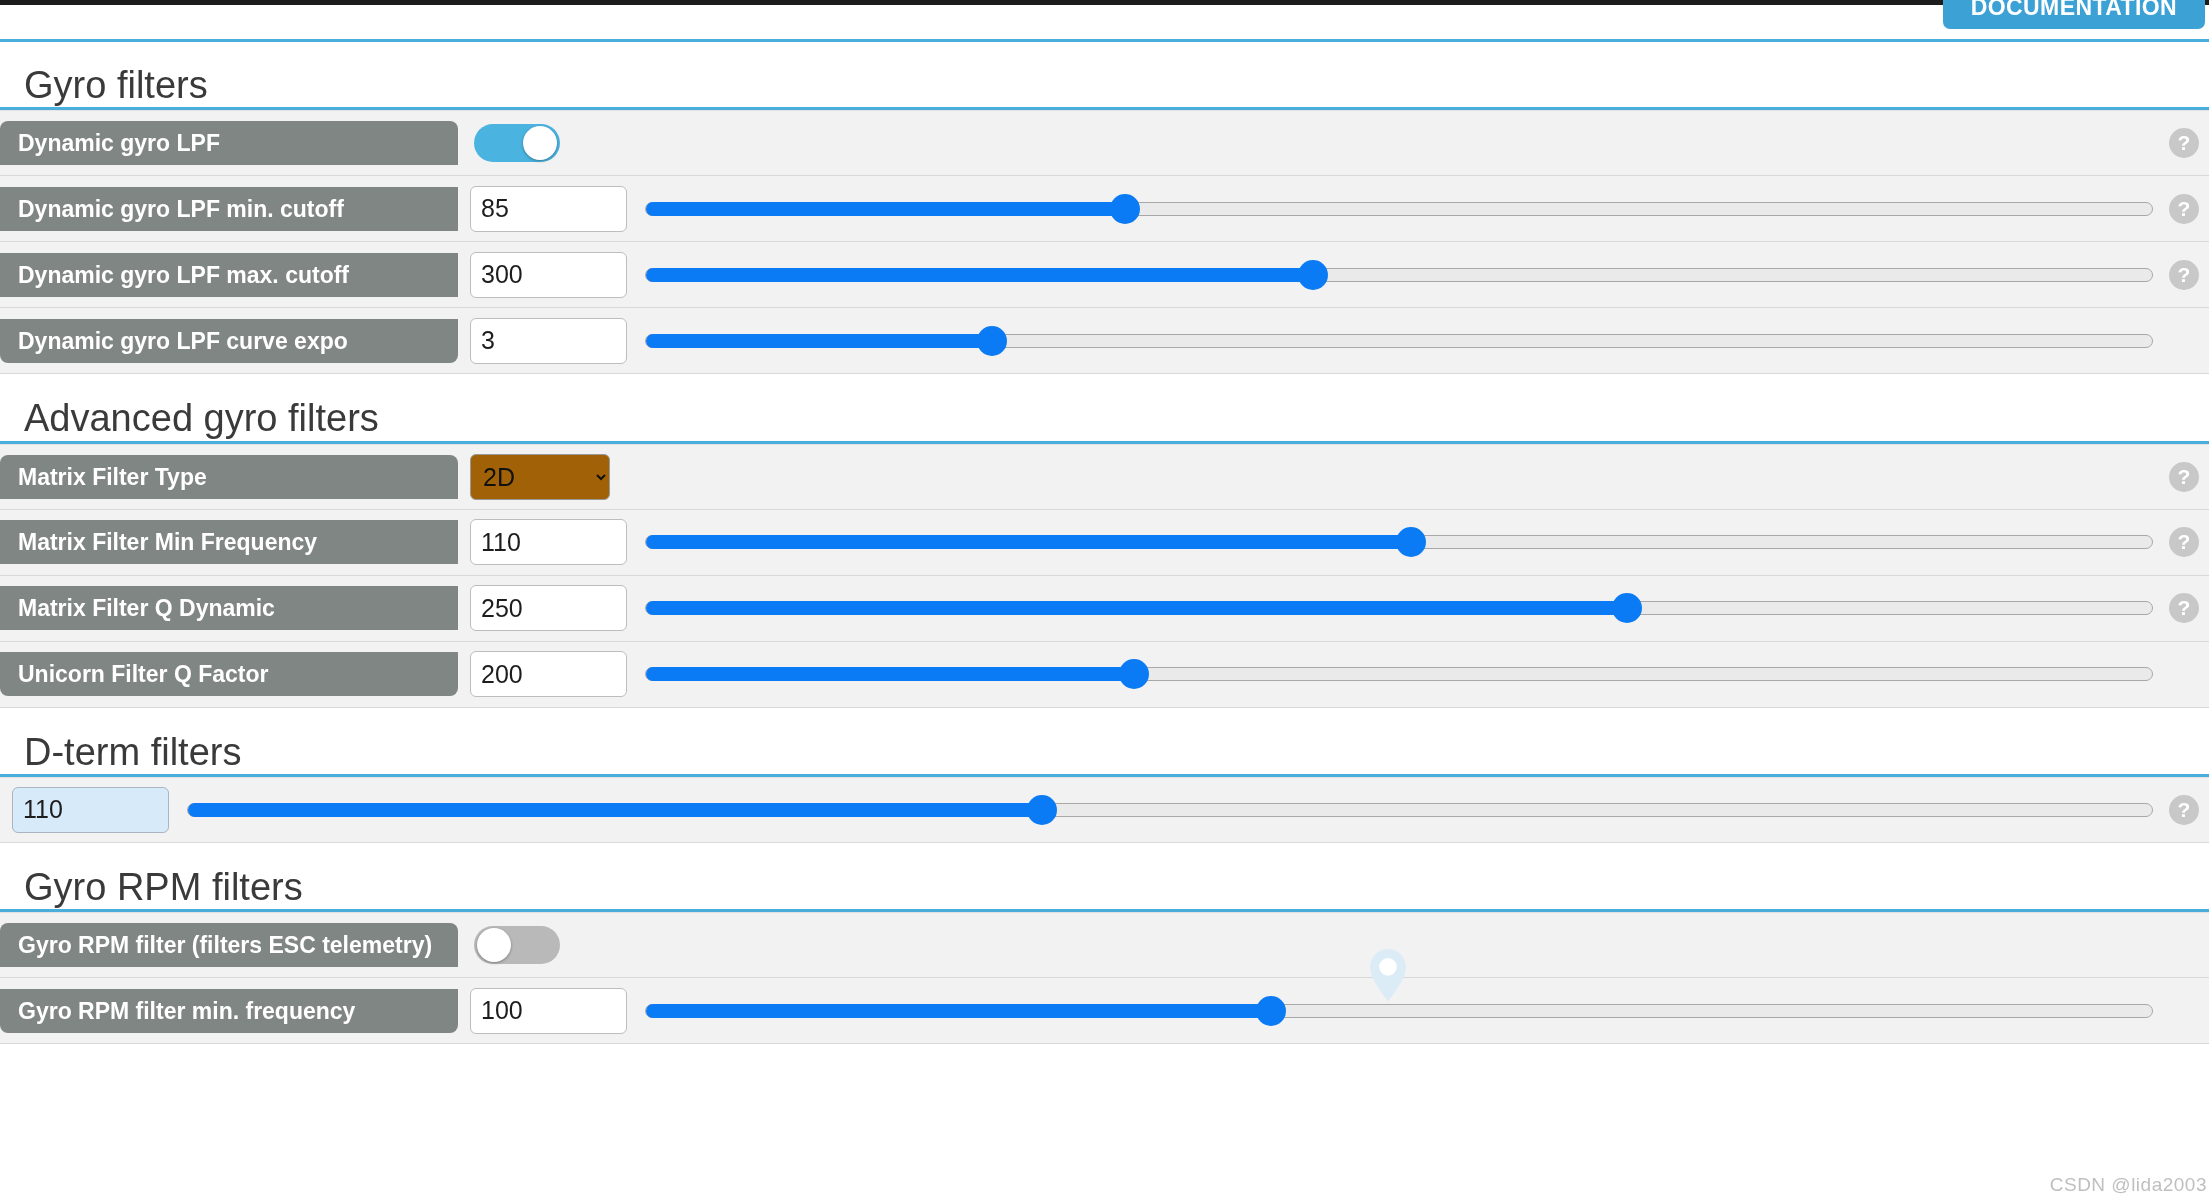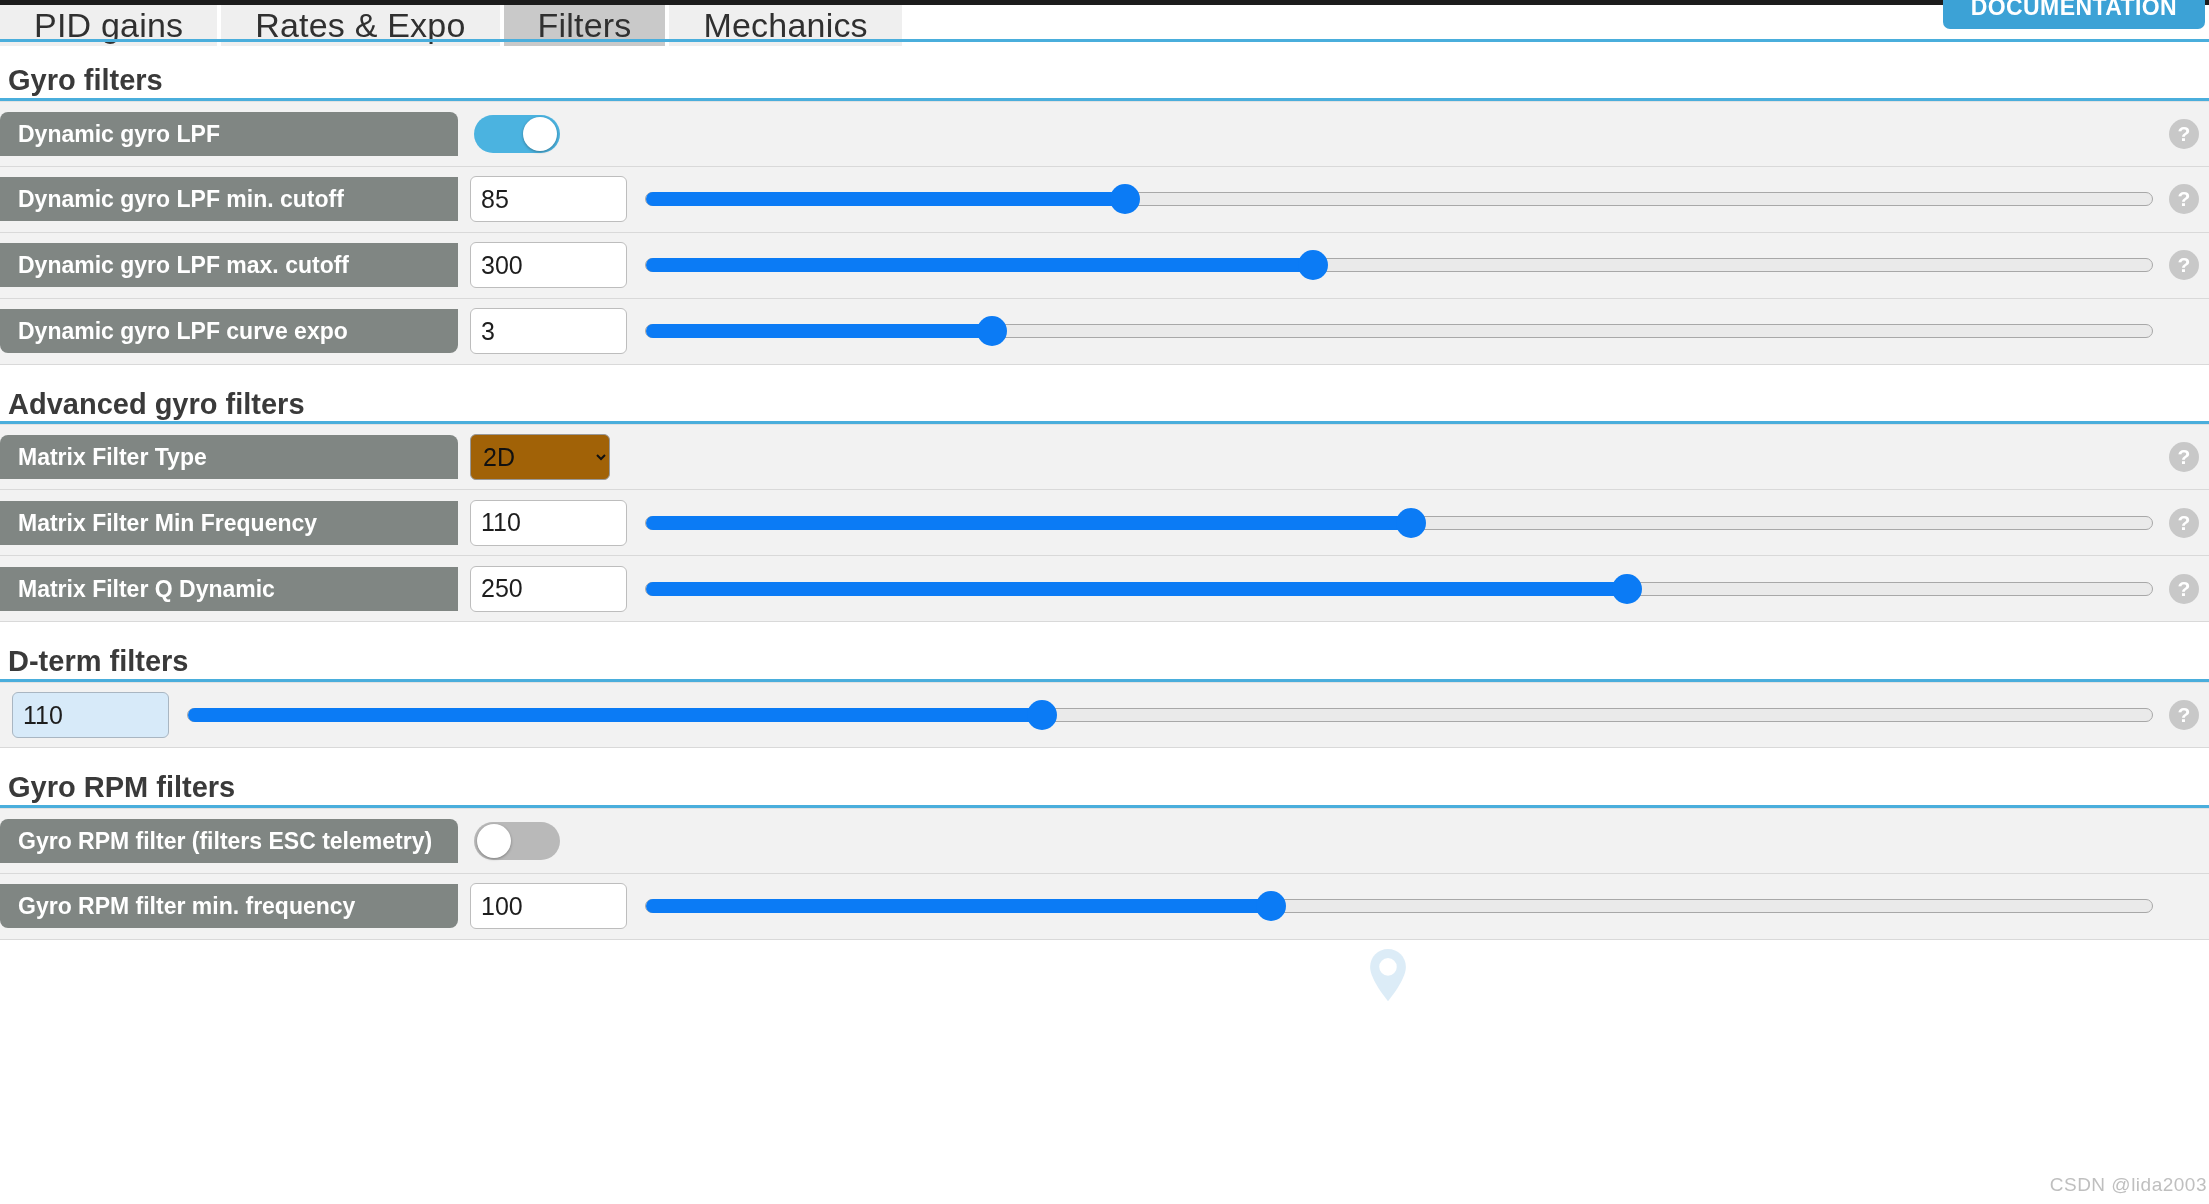--- a/index.html
+++ b/index.html
@@ -54,24 +54,24 @@
     padding: 16px 28px 10px 28px;
     border-radius: 7px;
     border: none;
     cursor: pointer;
     line-height: 1;
   }
 
   
   .section { position: relative; }
   .section-title {
-    font-size: 29px;
-    font-weight: 700;
+    font-size: 38px;
+    font-weight: 400;
     color: #3a3a3a;
-    padding-left: 8px;
+    padding-left: 24px;
     line-height: 1.06;
     white-space: nowrap;
   }
   .section-rule {
     height: 3px;
     background: #4aaedc;
     width: 100%;
     margin-top: 2px;
   }
 
@@ -223,26 +223,20 @@
   }
 
   #content { position: absolute; left: 0; top: 47px; width: 2209px; }
   .sect-pad { padding: 18px 0 6px 0; }
 </style>
 </head>
 <body>
 
 <div id="topbar">
   <div id="topbar-darkstrip"></div>
-  <div id="tabs">
-      <div class="tab">PID gains</div>
-      <div class="tab">Rates &amp; Expo</div>
-      <div class="tab active">Filters</div>
-      <div class="tab">Mechanics</div>
-    </div>
   <div id="tabstrip-underline"></div>
   <button id="doc-button">DOCUMENTATION</button>
 </div>
 
 <div id="content">
     <div class="section sect-pad">
       <div class="section-title">Gyro filters</div>
       <div class="section-rule"></div>
       <div class="table">
         <div class="row first-of-group">
@@ -322,20 +316,32 @@
           <div class="row-body">
             <input type="text" class="num-input" value="250" style="">
             <div class="slider-wrap">
               <div class="slider-track"></div>
               <div class="slider-fill" style="width: 65.1%;"></div>
               <div class="slider-thumb" style="left: 65.1%;"></div>
             </div>
             <div class="help-icon">?</div>
           </div>
         </div>
+        <div class="row last-of-group">
+          <div class="row-label">Unicorn Filter Q Factor</div>
+          <div class="row-body">
+            <input type="text" class="num-input" value="200" style="">
+            <div class="slider-wrap">
+              <div class="slider-track"></div>
+              <div class="slider-fill" style="width: 32.4%;"></div>
+              <div class="slider-thumb" style="left: 32.4%;"></div>
+            </div>
+            <div class="help-spacer"></div>
+          </div>
+        </div>
       </div>
     </div>
     <div class="section sect-pad">
       <div class="section-title">D-term filters</div>
       <div class="section-rule"></div>
       <div class="table">
         <div class="row first-of-group last-of-group">
           <div class="row-body">
             <input type="text" class="num-input focused" value="110" style="">
             <div class="slider-wrap">

